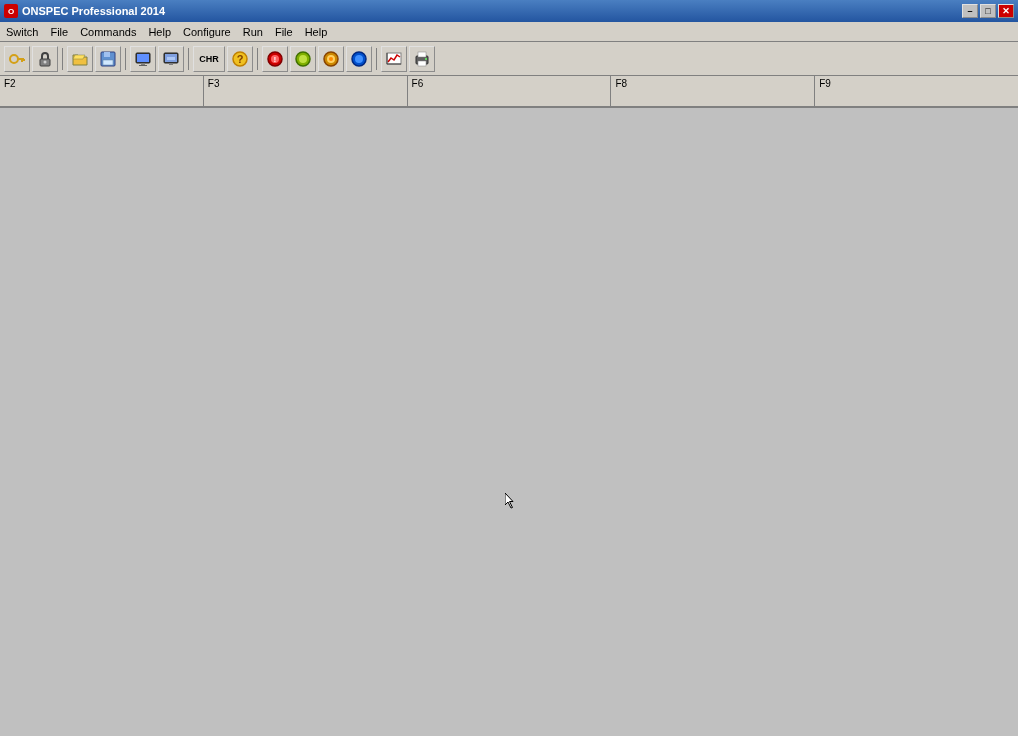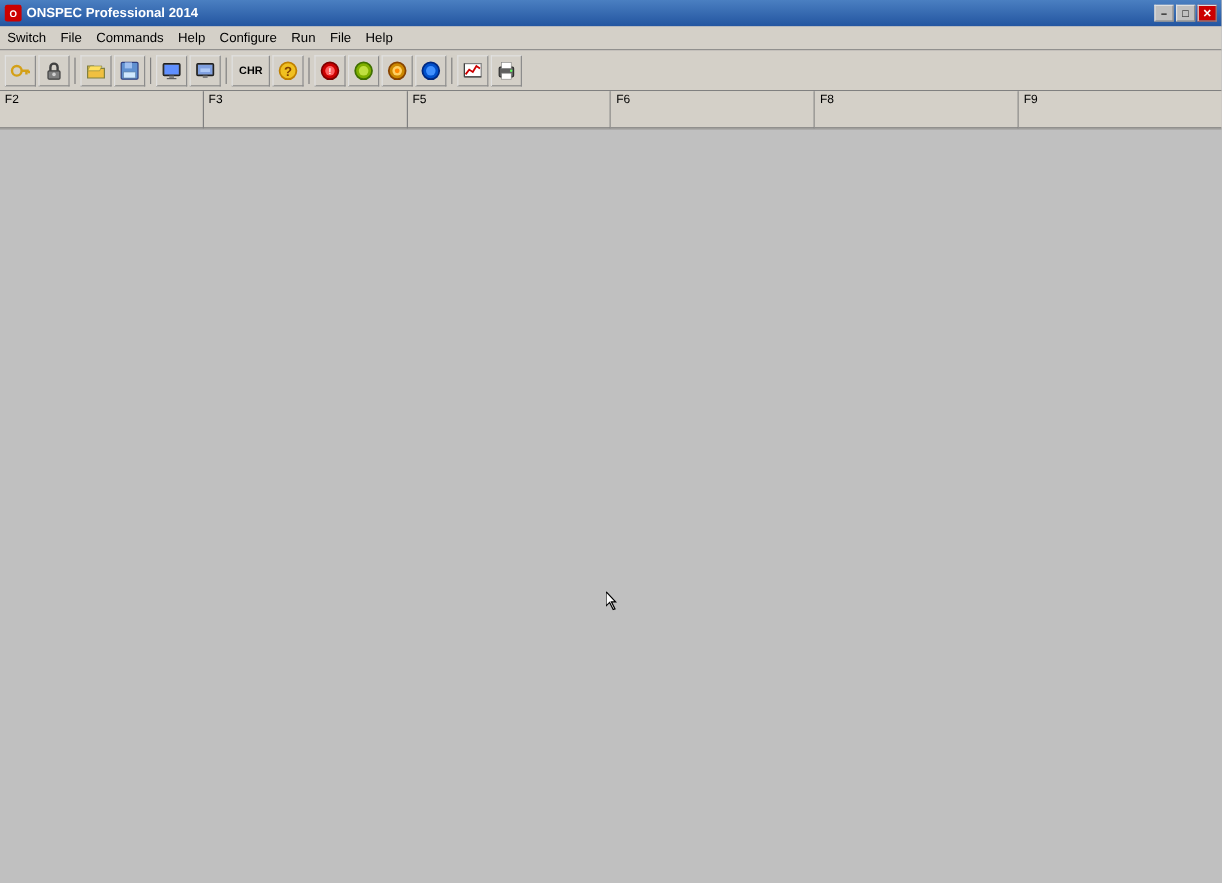--- a/index.html
+++ b/index.html
@@ -294,21 +294,20 @@
       <rect x="5" y="2" width="8" height="5" fill="white" stroke="#808080" stroke-width="0.5"></rect>
       <rect x="5" y="11" width="8" height="5" fill="white" stroke="#808080" stroke-width="0.5"></rect>
       <circle cx="13" cy="9" r="1" fill="#60ff60"></circle>
     </svg>
   </div>
 </div>
 
 <div class="fkey-bar">
   <div class="fkey-btn">F2</div>
   <div class="fkey-btn">F3</div>
-  <div class="fkey-btn">F5</div>
   <div class="fkey-btn">F6</div>
   <div class="fkey-btn">F8</div>
   <div class="fkey-btn" style="border-right: none;">F9</div>
 </div>
 
 <div class="main-area" style="position:relative;">
 
   <div class="cursor">
     <svg width="12" height="16" viewBox="0 0 12 16">
       <path d="M0 0 L0 12 L3 9 L6 15 L7.5 14.5 L4.5 8.5 L8 8.5 Z" fill="white" stroke="black" stroke-width="1"></path>

